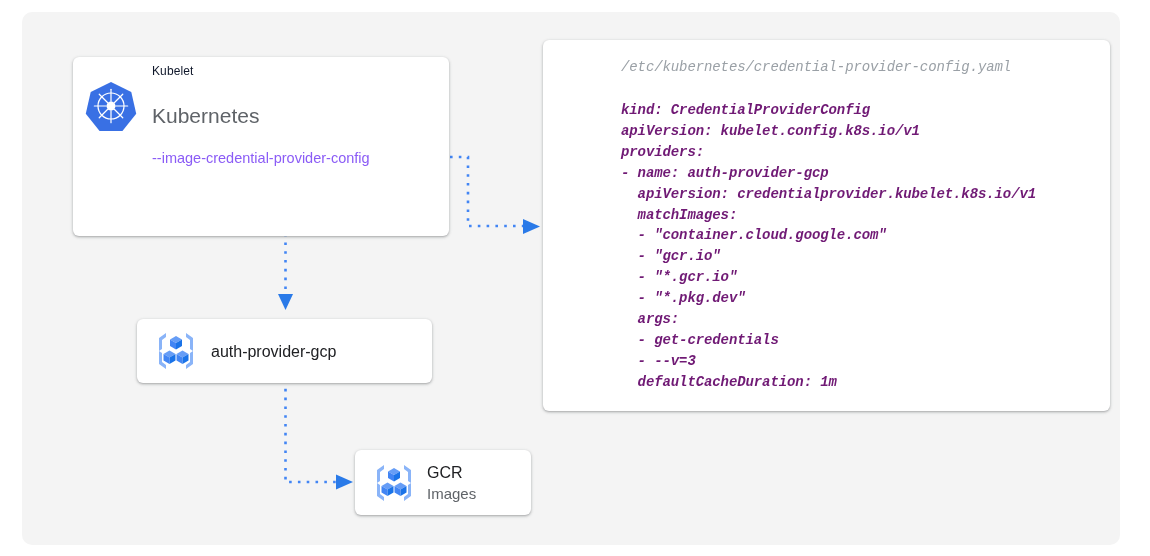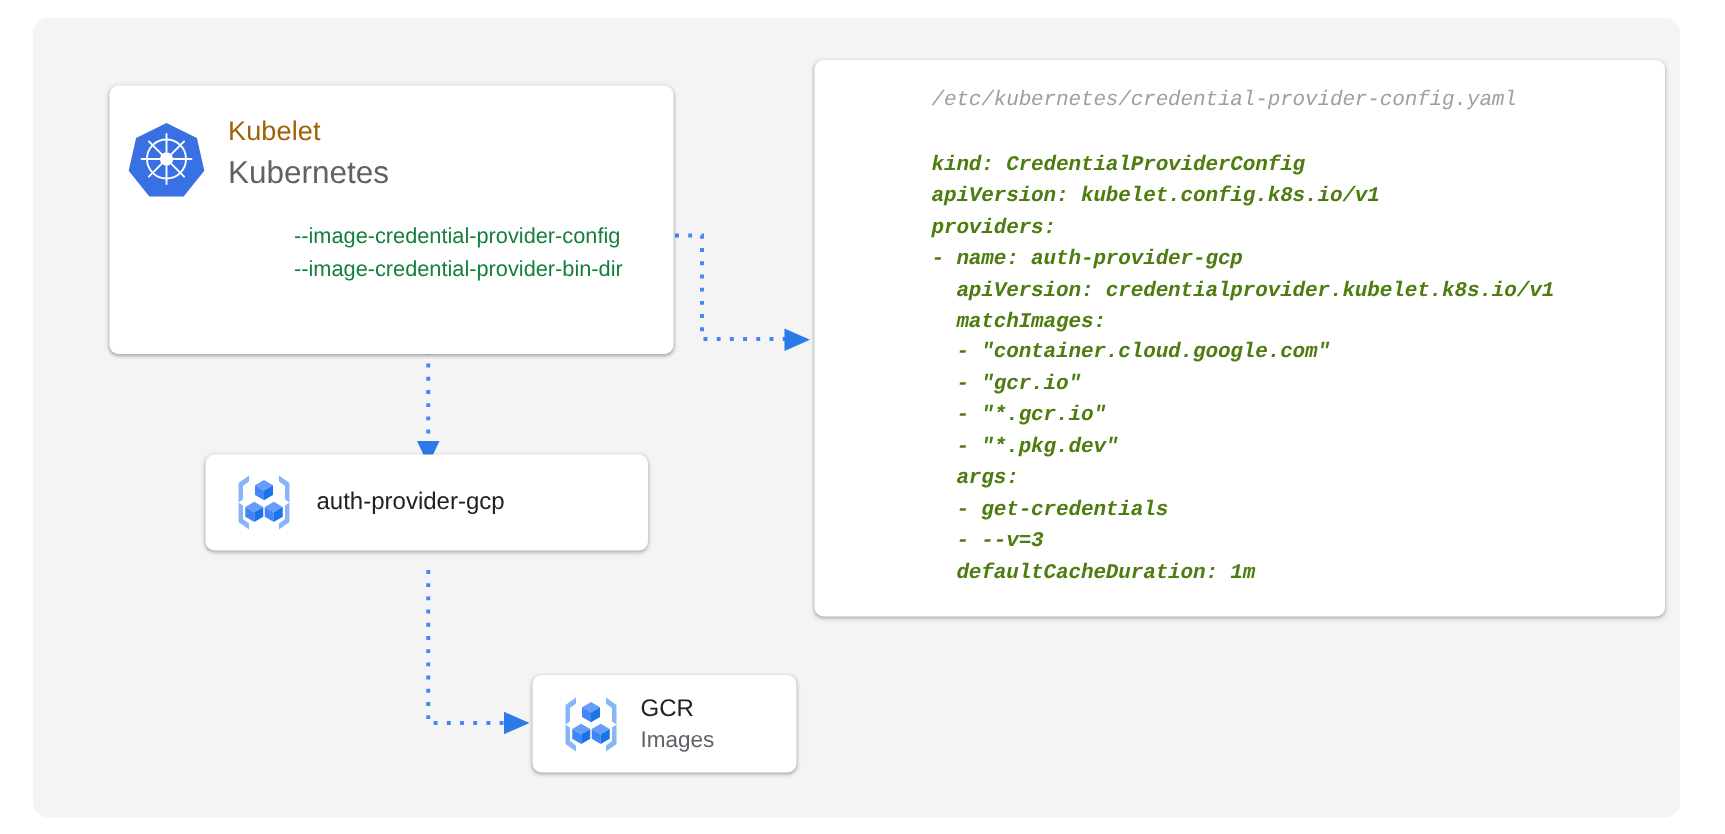--- a/index.html
+++ b/index.html
@@ -46,49 +46,48 @@
   #kubelet-card .k8s-logo {
     position: absolute;
     left: 12px;
     top: 23px;
     width: 52px;
     height: 52px;
   }
   #kubelet-card .title {
     position: absolute;
     left: 79px;
-    top: 20px;
-    font-size: 18px;
-    color: #a16207;
+    top: 7px;
+    font-size: 12px;
+    color: #0f172a;
     letter-spacing: .1px;
     white-space: nowrap;
   }
   #kubelet-card .subtitle {
     position: absolute;
     left: 79px;
     top: 47px;
     font-size: 21px;
     color: #5f6368;
     white-space: nowrap;
   }
   #kubelet-card .flag {
     position: absolute;
     left: 79px;
     font-size: 14.5px;
-    color: #15803d;
-    white-space: nowrap;
-    margin-left: 44px;
+    color: #8b5cf6;
+    white-space: nowrap;
   }
   #kubelet-card .flag.f0 { top: 93px; }
   #kubelet-card .flag.f1 { top: 115px; }
 
   
   #auth-card {
     left: 137px;
-    top: 303px;
+    top: 319px;
     width: 295px;
     height: 64px;
   }
   #gcr-card {
     left: 355px;
     top: 450px;
     width: 176px;
     height: 65px;
   }
   .node-icon {
@@ -139,21 +138,21 @@
     text-align: right;
   }
   #code-body {
     position: absolute;
     left: 78px;
     top: 60px;
     font-family: "Liberation Mono", "DejaVu Sans Mono", monospace;
     font-style: italic;
     font-weight: bold;
     font-size: 14px;
-    color: #4d7c0f;
+    color: #701a75;
     line-height: 20.9px;
     white-space: pre;
     letter-spacing: -.1px;
   }
 
   
   #connectors {
     position: absolute;
     left: 0;
     top: 0;
@@ -199,21 +198,20 @@
       <line x1="59" y1="50" x2="82" y2="50"></line>
       <line x1="27.4" y1="27.4" x2="43.7" y2="43.7"></line>
       <line x1="56.3" y1="56.3" x2="72.6" y2="72.6"></line>
       <line x1="72.6" y1="27.4" x2="56.3" y2="43.7"></line>
       <line x1="43.7" y1="56.3" x2="27.4" y2="72.6"></line>
     </g>
   </svg>
   <div class="title">Kubelet</div>
   <div class="subtitle">Kubernetes</div>
   <div class="flag f0">--image-credential-provider-config</div>
-  <div class="flag f1">--image-credential-provider-bin-dir</div>
 </div>
 
 <div class="card" id="auth-card">
   <svg class="node-icon" viewBox="0 0 100 100">
     <path d="M30 14 L16 24 L16 50 L22 46 L22 28 L30 22 Z" fill="#8ab4f8"></path>
     <path d="M30 86 L16 76 L16 50 L22 54 L22 72 L30 78 Z" fill="#8ab4f8"></path>
     <path d="M70 14 L84 24 L84 50 L78 46 L78 28 L70 22 Z" fill="#8ab4f8"></path>
     <path d="M70 86 L84 76 L84 50 L78 54 L78 72 L70 78 Z" fill="#8ab4f8"></path>
     <g>
       <polygon points="50,20 62,27 50,34 38,27" fill="#669df6"></polygon>

